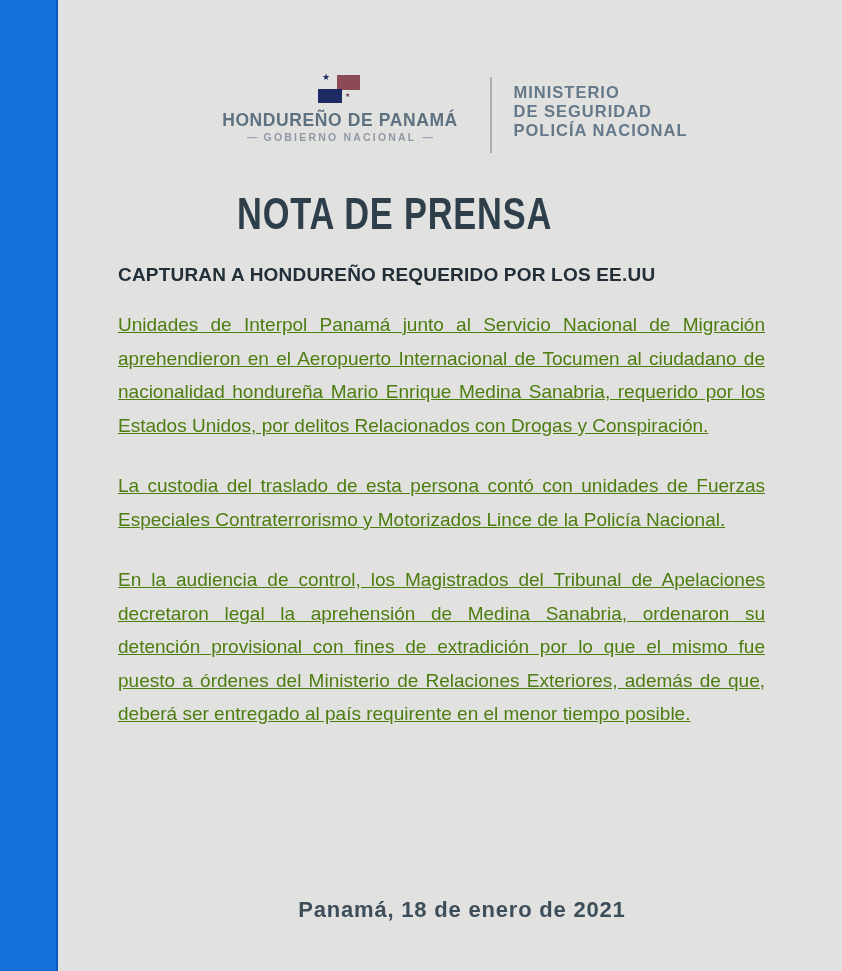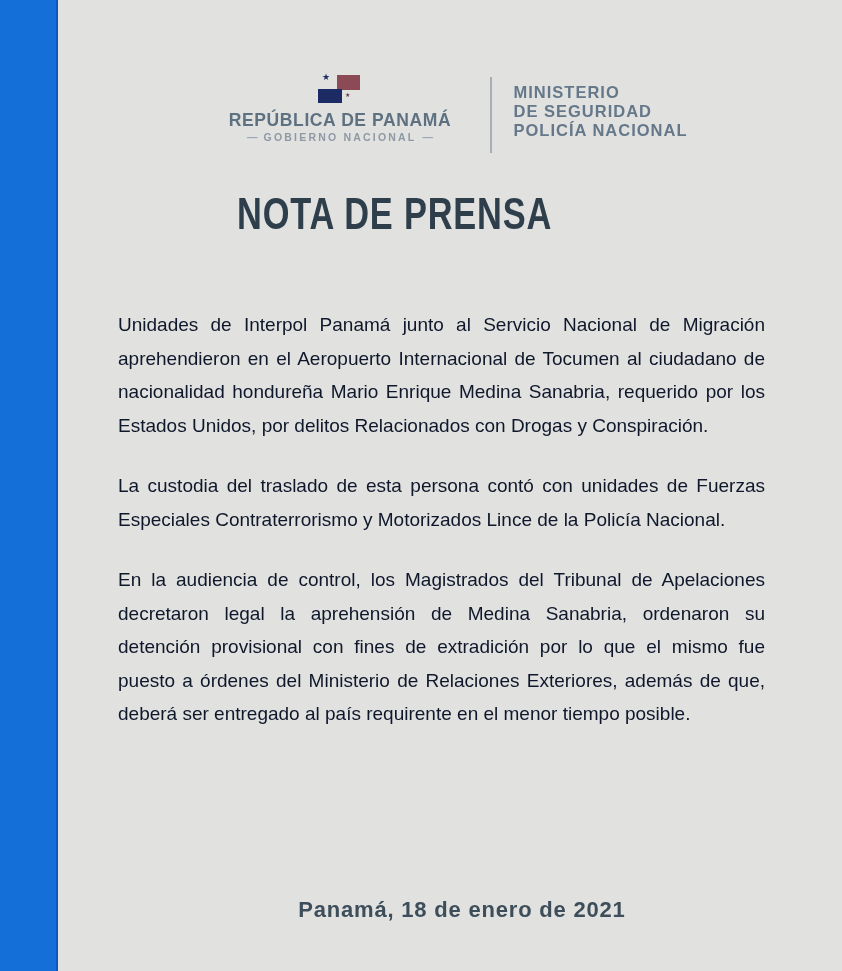--- a/index.html
+++ b/index.html
@@ -64,22 +64,22 @@
   
   .headline {
     position: absolute; top: 264px; left: 60px; width: 660px;
     font-size: 19px; font-weight: bold; color: #222e38; letter-spacing: 0.2px;
     white-space: nowrap;
   }
 
   
   .body-text { position: absolute; top: 308px; left: 60px; width: 647px; }
   .body-text p {
-    font-size: 19px; line-height: 33.5px; color: #0f172a;
-    text-align: justify; margin-bottom: 27px;
+    font-size: 19px; line-height: 33.5px; color: #4d7c0f;
+    text-align: justify; margin-bottom: 27px; text-decoration: underline;
   }
 
   
   .footer-date {
     position: absolute; top: 897px; left: 0; width: 808px;
     text-align: center;
     font-size: 22px; font-weight: bold; letter-spacing: 0.8px; color: #3d4e5a;
   }
 </style>
 </head>
@@ -92,35 +92,36 @@
   <div class="content">
 
     <div class="header">
       <div class="gov-block">
         <div class="flag">
           <span class="flag-star-blue">★</span>
           <span class="flag-red"></span>
           <span class="flag-blue"></span>
           <span class="flag-star-red">★</span>
         </div>
-        <div class="republic">REPÚBLICA DE PANAMÁ</div>
+        <div class="republic">HONDUREÑO DE PANAMÁ</div>
         <div class="government"><span class="dash">—</span><span>GOBIERNO NACIONAL</span><span class="dash">—</span></div>
       </div>
 
       <div class="header-divider"></div>
 
       <div class="ministry-block">
         <div class="ministry-line">MINISTERIO</div>
         <div class="ministry-line">DE SEGURIDAD</div>
         <div class="ministry-line">POLICÍA NACIONAL</div>
       </div>
     </div>
 
     <div class="title">NOTA DE PRENSA</div>
 
+    <div class="headline">CAPTURAN A HONDUREÑO REQUERIDO POR LOS EE.UU</div>
 
     <div class="body-text">
       <p>Unidades de Interpol Panamá junto al Servicio Nacional de Migración aprehendieron en el Aeropuerto Internacional de Tocumen al ciudadano de nacionalidad hondureña Mario Enrique Medina Sanabria, requerido por los Estados Unidos, por delitos Relacionados con Drogas y Conspiración.</p>
       <p>La custodia del traslado de esta persona contó con unidades de Fuerzas Especiales Contraterrorismo y Motorizados Lince de la Policía Nacional.</p>
       <p>En la audiencia de control, los Magistrados del Tribunal de Apelaciones decretaron legal la aprehensión de Medina Sanabria, ordenaron su detención provisional con fines de extradición por lo que el mismo fue puesto a órdenes del Ministerio de Relaciones Exteriores, además de que, deberá ser entregado al país requirente en el menor tiempo posible.</p>
     </div>
 
     <div class="footer-date">Panamá, 18 de enero de 2021</div>
 
   </div>

